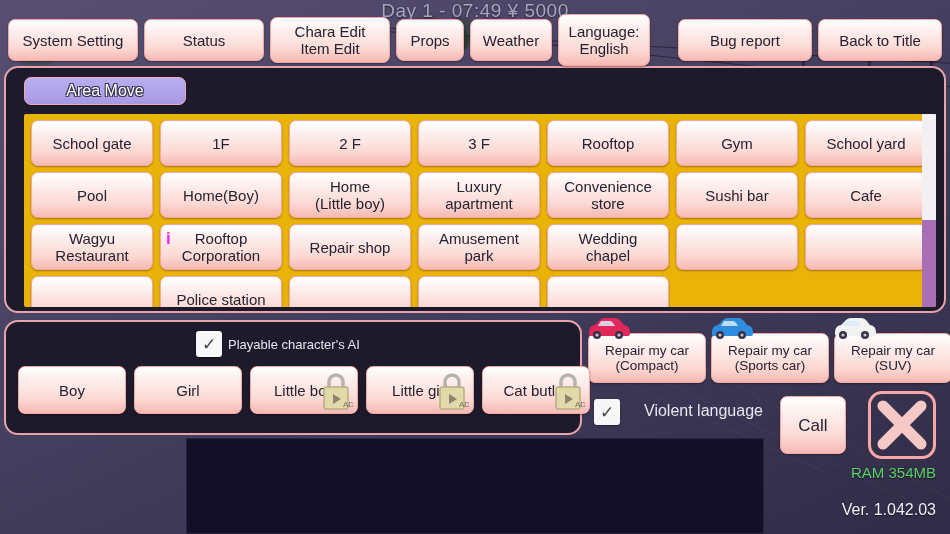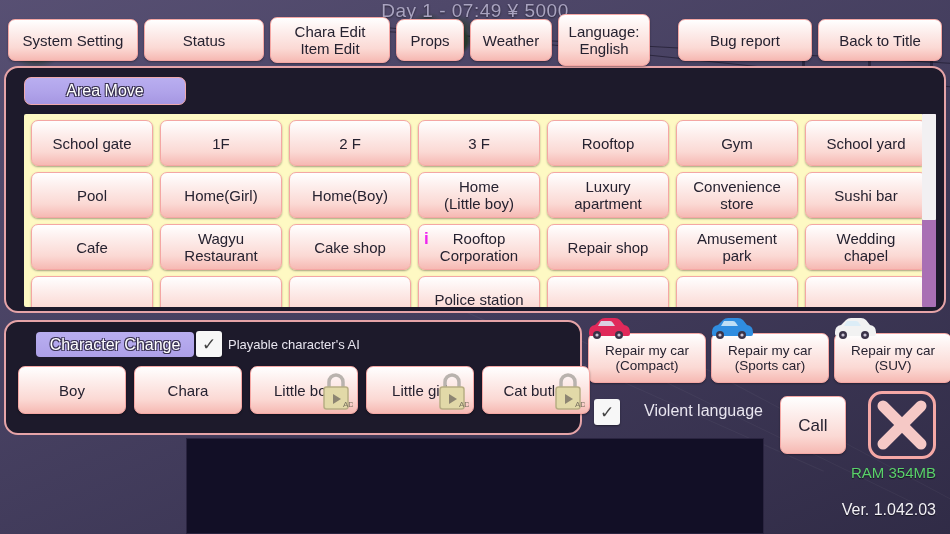--- a/index.html
+++ b/index.html
@@ -112,21 +112,21 @@
     display:flex; align-items:center; justify-content:center;
     border-radius: 7px;
     background: linear-gradient(180deg, #b9aef0 0%, #b0a3ea 55%, #a697e2 100%);
     border: 1.5px solid #f0a9ad;
     color: #fff;
     font-size: 16px;
     text-shadow: -1px -1px 0 #3a3352, 1px -1px 0 #3a3352, -1px 1px 0 #3a3352, 1px 1px 0 #3a3352;
   }
   #area-scroll {
     position: absolute; left: 18px; top: 46px; width: 906px; height: 193px;
-    background: #fef9c3;
+    background: #eab308;
     border-radius: 2px;
     overflow: hidden;
   }
   #area-grid {
     display: grid;
     grid-template-columns: repeat(7, 122px);
     gap: 6px 7px;
     padding: 6px 7px;
   }
   #area-grid .pbtn { height: 46px; }
@@ -277,33 +277,31 @@
   <div id="area-scroll">
     <div id="area-grid">
         <div class="pbtn" style="white-space: pre-line;"><span>School gate</span></div>
         <div class="pbtn" style="white-space: pre-line;"><span>1F</span></div>
         <div class="pbtn" style="white-space: pre-line;"><span>2 F</span></div>
         <div class="pbtn" style="white-space: pre-line;"><span>3 F</span></div>
         <div class="pbtn" style="white-space: pre-line;"><span>Rooftop</span></div>
         <div class="pbtn" style="white-space: pre-line;"><span>Gym</span></div>
         <div class="pbtn" style="white-space: pre-line;"><span>School yard</span></div>
         <div class="pbtn" style="white-space: pre-line;"><span>Pool</span></div>
-        <div class="pbtn" style="white-space: pre-line;"><span>Home(Girl)</span></div>
         <div class="pbtn" style="white-space: pre-line;"><span>Home(Boy)</span></div>
         <div class="pbtn" style="white-space: pre-line;"><span>Home
 (Little boy)</span></div>
         <div class="pbtn" style="white-space: pre-line;"><span>Luxury
 apartment</span></div>
         <div class="pbtn" style="white-space: pre-line;"><span>Convenience
 store</span></div>
         <div class="pbtn" style="white-space: pre-line;"><span>Sushi bar</span></div>
         <div class="pbtn" style="white-space: pre-line;"><span>Cafe</span></div>
         <div class="pbtn" style="white-space: pre-line;"><span>Wagyu
 Restaurant</span></div>
-        <div class="pbtn" style="white-space: pre-line;"><span>Cake shop</span></div>
         <div class="pbtn" style="white-space: pre-line;"><span class="info-icon">i</span><span>Rooftop
 Corporation</span></div>
         <div class="pbtn" style="white-space: pre-line;"><span>Repair shop</span></div>
         <div class="pbtn" style="white-space: pre-line;"><span>Amusement
 park</span></div>
         <div class="pbtn" style="white-space: pre-line;"><span>Wedding
 chapel</span></div>
         <div class="pbtn" style="white-space: pre-line;"><span></span></div>
         <div class="pbtn" style="white-space: pre-line;"><span></span></div>
         <div class="pbtn" style="white-space: pre-line;"><span></span></div>
@@ -315,27 +313,26 @@
   </div>
   <div id="area-sb-track">
     <div id="area-sb-thumb"></div>
   </div>
 </div>
 
 <div id="msg-panel"></div>
 
 <div id="angry-face"></div>
 <div id="char-panel">
-  <div id="char-title">Character Change</div>
   <div id="char-row">
       <div class="pbtn">
         <span>Boy</span>
       </div>
       <div class="pbtn">
-        <span>Chara</span>
+        <span>Girl</span>
       </div>
       <div class="pbtn">
         <span>Little boy</span>
         <svg class="lock" viewBox="0 0 34 40">
           <path d="M10 17 V11 a7 7 0 0 1 14 0 V17" fill="none" stroke="#b9b3ae" stroke-width="3.5"></path>
           <rect x="5" y="16" width="24" height="22" rx="2.5" fill="#e2d9a8" stroke="#b8ae84" stroke-width="1.5"></rect>
           <path d="M14 23 L22 28 L14 33 Z" fill="#8d8572"></path>
           <text x="24" y="36" font-size="8" fill="#7a7260" font-family="Liberation Sans, sans-serif">AD</text>
         </svg>
       </div>

